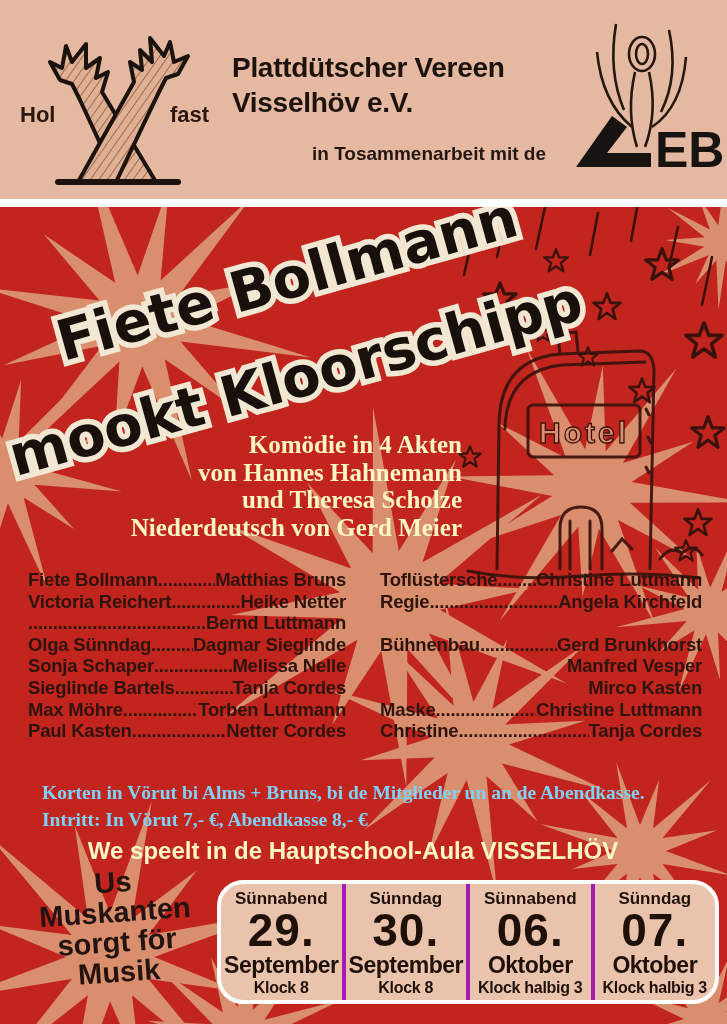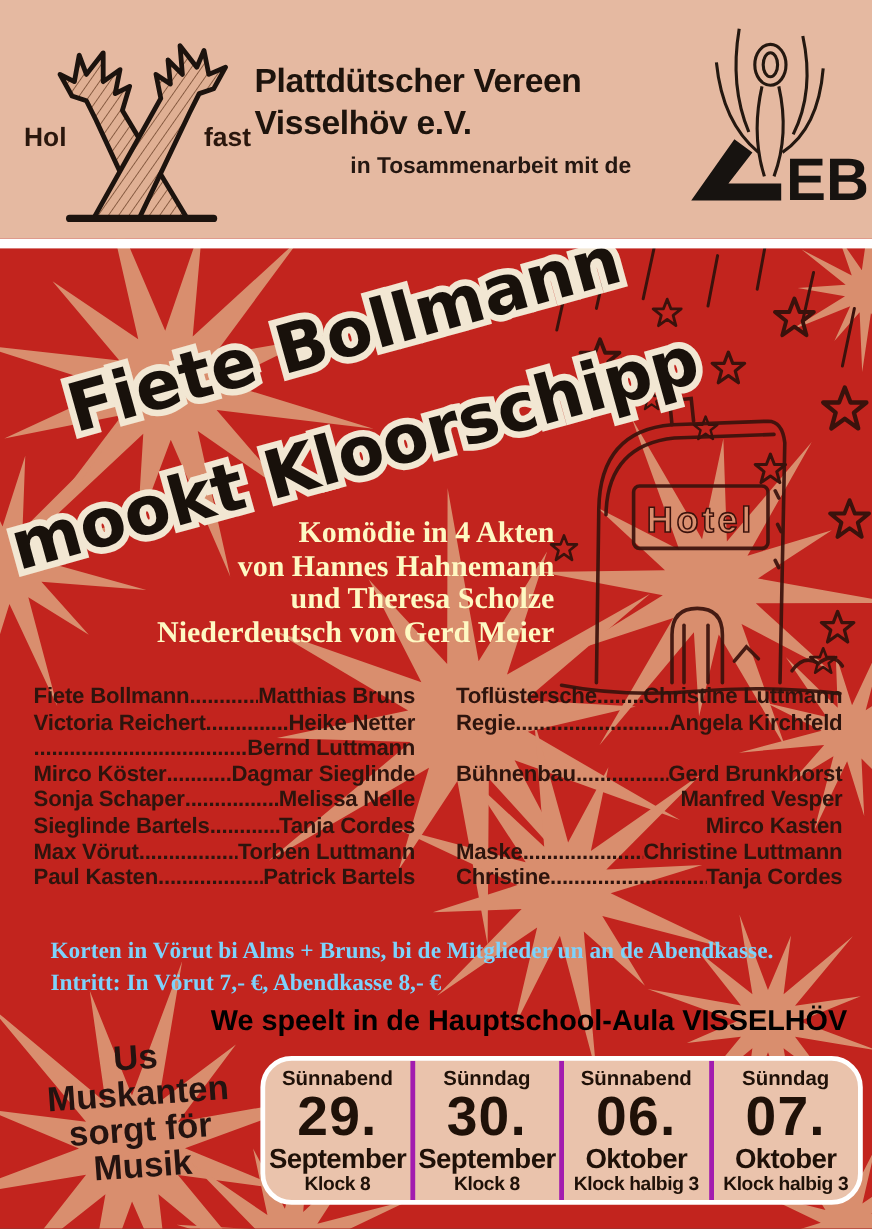--- a/index.html
+++ b/index.html
@@ -1,22 +1,22 @@
 <!DOCTYPE html>
 <html><head>
 <meta charset="utf-8">
 <style>
   html,body{margin:0;padding:0;background:#555;}
   .poster{position:relative;width:727px;height:1024px;overflow:hidden;background:#c2241e;
           font-family:"Liberation Sans",sans-serif;}
   
   .topbar{position:absolute;left:0;top:0;width:727px;height:199px;background:#e5b9a1;}
-  .org-block{position:absolute;left:212px;top:50px;width:314px;color:#1d130c;}
+  .org-block{position:absolute;left:232px;top:50px;width:314px;color:#1d130c;}
   .org-line{font-weight:700;font-size:28px;line-height:35px;letter-spacing:-0.3px;}
-  .coop{margin-top:8px;font-weight:700;font-size:19px;text-align:right;color:#241711;}
+  .coop{margin-top:23px;font-weight:700;font-size:19px;text-align:right;color:#241711;}
   .holfast{position:absolute;left:12px;top:10px;}
   .leb{position:absolute;left:556px;top:20px;}
   .stripe{position:absolute;left:0;top:199px;width:727px;height:8px;background:#ffffff;z-index:4;}
   
   .redzone{position:absolute;left:0;top:199px;width:727px;height:825px;background:#c2241e;}
   .art{position:absolute;left:0;top:0;z-index:1;}
   
   .title-block{position:absolute;left:-28px;top:50px;width:630px;transform:rotate(-15.5deg);z-index:3;}
   .tline{position:relative;height:98px;}
   .tline .back,.tline .front{position:absolute;left:0;right:0;top:0;text-align:center;white-space:nowrap;
@@ -36,22 +36,22 @@
   .cast-right{left:380px;width:322px;}
   .crow{display:flex;align-items:baseline;height:21.6px;}
   .crow .role,.crow .pname{white-space:nowrap;}
   .crow .dots{flex:1 1 auto;min-width:6px;overflow:hidden;white-space:nowrap;}
   .crow .dots::before{content:"....................................................................";}
   .crow.end{justify-content:flex-end;}
   .crow.spacer{height:21.6px;}
   
   .tickets{position:absolute;left:42px;top:580px;width:690px;z-index:3;
            font-family:"Liberation Serif",serif;font-weight:700;font-size:19.5px;line-height:27px;color:#7dd3fc;}
-  .venue{position:absolute;left:0;top:638px;width:706px;text-align:right;z-index:3;
-         font-weight:700;font-size:24px;color:#000000;}
+  .venue{position:absolute;left:0;top:638px;width:706px;text-align:center;z-index:3;
+         font-weight:700;font-size:24px;color:#fef9c3;}
   
   .music{position:absolute;left:18px;top:668px;width:196px;text-align:center;z-index:3;
          transform:rotate(-4deg);font-weight:700;font-size:29px;line-height:30px;color:#241310;}
   
   .datestrip{position:absolute;left:217px;top:681px;width:502px;height:124px;z-index:3;
              background:#eac3ac;border:4px solid #ffffff;border-radius:26px;
              box-sizing:border-box;display:flex;overflow:hidden;}
   .datecell{flex:1 1 0;text-align:center;padding-top:5px;color:#1f1108;min-width:0;}
   .datecell + .datecell{border-left:4px solid #a21caf;}
   .d-day{font-weight:700;font-size:17px;line-height:19px;}
@@ -200,43 +200,43 @@
       <div class="crow">
         <span class="role">Victoria Reichert</span>
           <span class="dots"></span>
           <span class="pname">Heike Netter</span>
       </div>
       <div class="crow">
           <span class="dots"></span>
           <span class="pname">Bernd Luttmann</span>
       </div>
       <div class="crow">
-        <span class="role">Mirco Köster</span>
+        <span class="role">Olga Sünndag</span>
           <span class="dots"></span>
           <span class="pname">Dagmar Sieglinde</span>
       </div>
       <div class="crow">
         <span class="role">Sonja Schaper</span>
           <span class="dots"></span>
           <span class="pname">Melissa Nelle</span>
       </div>
       <div class="crow">
         <span class="role">Sieglinde Bartels</span>
           <span class="dots"></span>
           <span class="pname">Tanja Cordes</span>
       </div>
       <div class="crow">
-        <span class="role">Max Vörut</span>
+        <span class="role">Max Möhre</span>
           <span class="dots"></span>
           <span class="pname">Torben Luttmann</span>
       </div>
       <div class="crow">
         <span class="role">Paul Kasten</span>
           <span class="dots"></span>
-          <span class="pname">Patrick Bartels</span>
+          <span class="pname">Netter Cordes</span>
       </div>
     </div>
 
     <div class="cast-col cast-right">
       <div class="crow">
         <span class="role">Toflüstersche</span>
           <span class="dots"></span>
           <span class="pname">Christine Luttmann</span>
       </div>
       <div class="crow">

